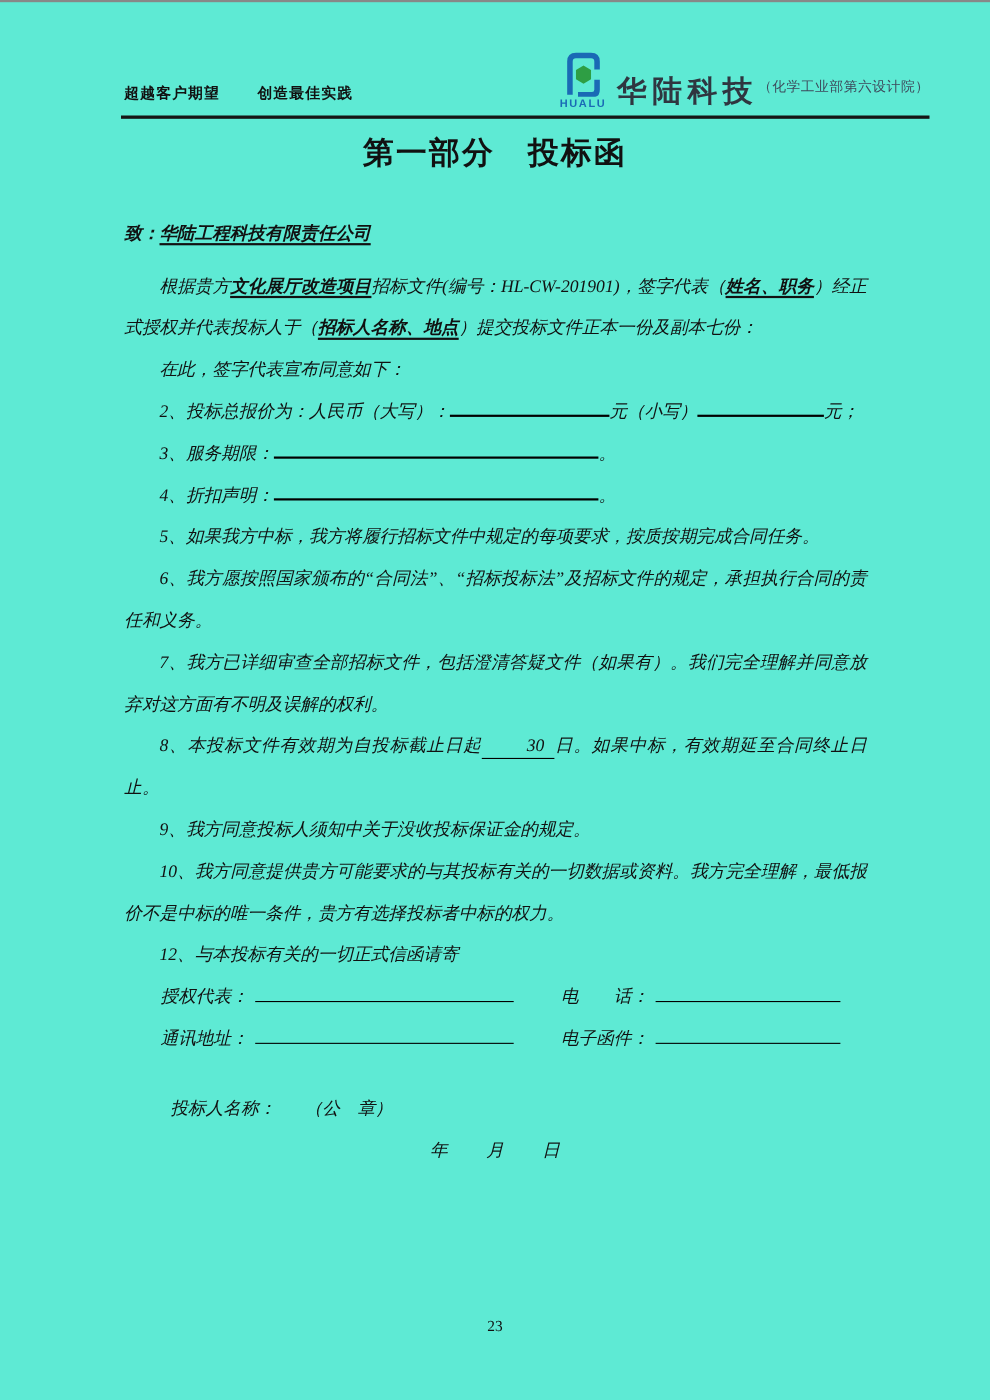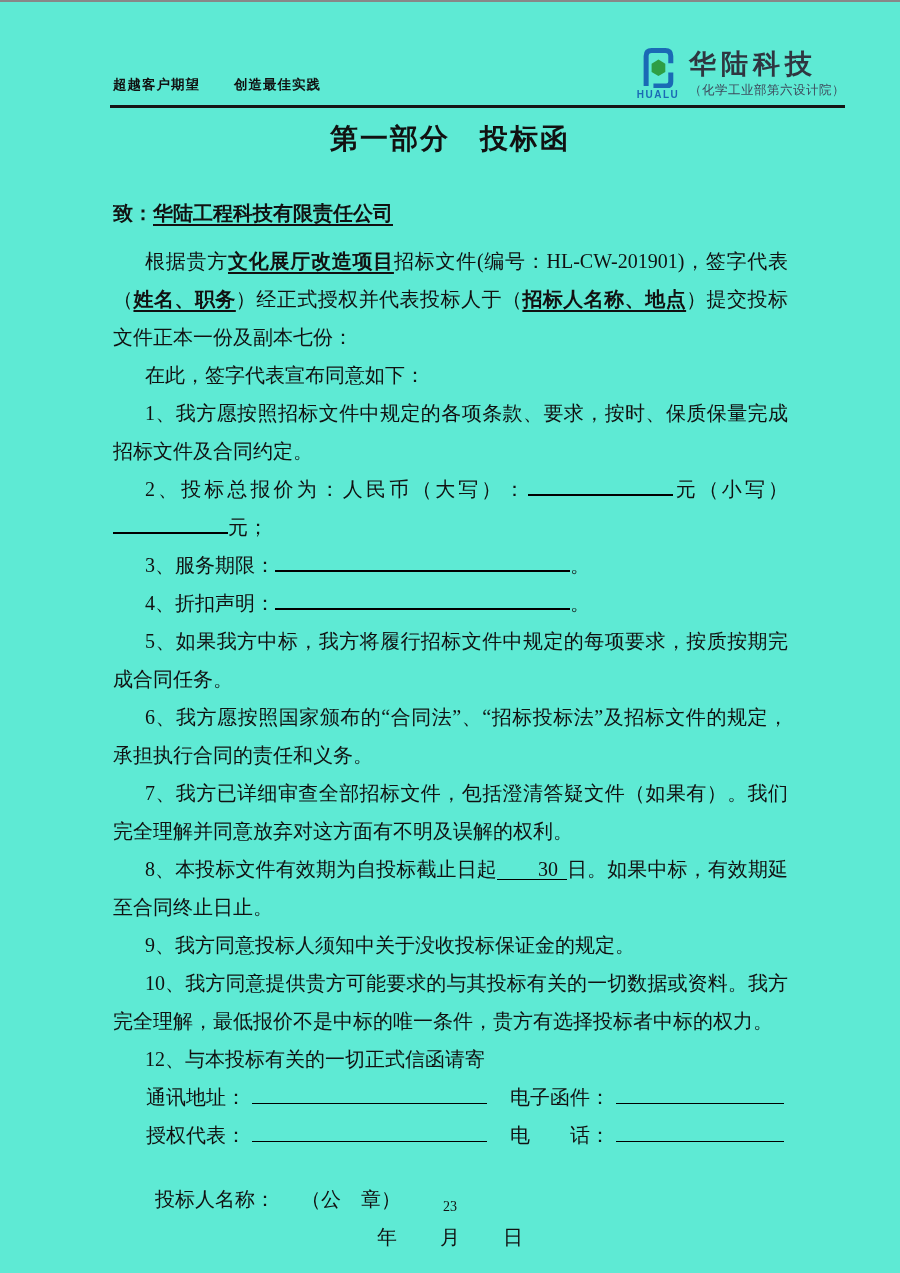--- a/index.html
+++ b/index.html
@@ -24,42 +24,43 @@
   }
   .slogan .gap { display:inline-block; width:34px; }
   .logo-block { display:flex; align-items:flex-end; gap:8px; }
   .logo-icon-col { display:flex; flex-direction:column; align-items:center; width:46px; }
   .logo-icon-col svg { display:block; }
   .logo-hualu {
     font-family:Liberation Sans, sans-serif;
     font-size:10px; font-weight:bold; letter-spacing:1.5px;
     color:#1a6ab5; margin-top:1px;
   }
-  .brand-col { display:flex; flex-direction:column; justify-content:flex-end; padding-bottom:1px; }
+  .brand-col { display:flex; flex-direction:row; justify-content:flex-end; padding-bottom:1px; }
   .brand-name {
     font-family:"Liberation Sans","DejaVu Sans",sans-serif;
     font-size:27px; font-weight:bold; letter-spacing:5px; color:#2f3640; line-height:1.1;
   }
   .brand-sub {
     font-family:"Liberation Sans","DejaVu Sans",sans-serif;
     font-size:12.5px; color:#3d4a5c; letter-spacing:0.5px; margin-top:2px;
   }
   .header-rule { height:3px; background:#151515; margin:5px 55px 0 110px; }
 
   
   .doc-title {
     margin-top:12px; text-align:center;
     font-size:28px; font-weight:bold; letter-spacing:2px;
   }
 
   
   .content {
     margin:40px 112px 0 113px;
-    font-size:20px; line-height:38px;
+    font-size:16px; line-height:38px;
     text-align:justify;
+    font-style:italic;
   }
   .to-line { line-height:30px; margin-bottom:14px; }
   .b { font-weight:bold; }
   .bu { font-weight:bold; text-decoration:underline; text-underline-offset:4px; text-decoration-thickness:1.5px; }
   p.para { text-indent:32px; }
   .blank {
     display:inline-block; height:15px;
     border-bottom:2px solid #000;
     vertical-align:baseline;
   }
@@ -117,21 +118,20 @@
   <div class="doc-title">第一部分　投标函</div>
 
   <div class="content">
 
     <div class="to-line"><span class="b">致：</span><span class="bu">华陆工程科技有限责任公司</span></div>
 
     <p class="para"><span>根据贵方</span><span class="bu">文化展厅改造项目</span><span>招标文件(编号：HL-CW-201901)，签字代表（</span><span class="bu">姓名、职务</span><span>）经正式授权并代表投标人于（</span><span class="bu">招标人名称、地点</span><span>）提交投标文件正本一份及副本七份：</span></p>
 
     <p class="para">在此，签字代表宣布同意如下：</p>
 
-    <p class="para">1、我方愿按照招标文件中规定的各项条款、要求，按时、保质保量完成招标文件及合同约定。</p>
 
     <p class="para"><span>2、投标总报价为：人民币（大写）：</span><span class="blank w145"></span><span>元（小写）</span><span class="blank w115"></span><span>元；</span></p>
 
     <p class="para"><span>3、服务期限：</span><span class="blank w295"></span><span>。</span></p>
 
     <p class="para"><span>4、折扣声明：</span><span class="blank w295"></span><span>。</span></p>
 
     <p class="para">5、如果我方中标，我方将履行招标文件中规定的每项要求，按质按期完成合同任务。</p>
 
     <p class="para">6、我方愿按照国家颁布的“合同法”、“招标投标法”及招标文件的规定，承担执行合同的责任和义务。</p>
@@ -140,27 +140,27 @@
 
     <p class="para"><span>8、本投标文件有效期为自投标截止日起</span><span class="days">30</span><span>日。如果中标，有效期延至合同终止日止。</span></p>
 
     <p class="para">9、我方同意投标人须知中关于没收投标保证金的规定。</p>
 
     <p class="para">10、我方同意提供贵方可能要求的与其投标有关的一切数据或资料。我方完全理解，最低报价不是中标的唯一条件，贵方有选择投标者中标的权力。</p>
 
     <p class="para">12、与本投标有关的一切正式信函请寄</p>
 
     <div class="contact-row">
-      <div class="contact-left"><span>通讯地址：</span><span class="blank w235"></span></div>
-      <div class="contact-right"><span>电子函件：</span><span class="blank w168"></span></div>
+      <div class="contact-left"><span>授权代表：</span><span class="blank w235"></span></div>
+      <div class="contact-right"><span>电　　话：</span><span class="blank w168"></span></div>
     </div>
 
     <div class="contact-row">
-      <div class="contact-left"><span>授权代表：</span><span class="blank w235"></span></div>
-      <div class="contact-right"><span>电　　话：</span><span class="blank w168"></span></div>
+      <div class="contact-left"><span>通讯地址：</span><span class="blank w235"></span></div>
+      <div class="contact-right"><span>电子函件：</span><span class="blank w168"></span></div>
     </div>
 
     <div class="sig-row">
       <div class="sig-left"><span>投标人名称：</span><span class="sig-seal">（公　章）</span></div>
     </div>
 
     <div class="date-line">年　　月　　日</div>
 
   </div>
 

